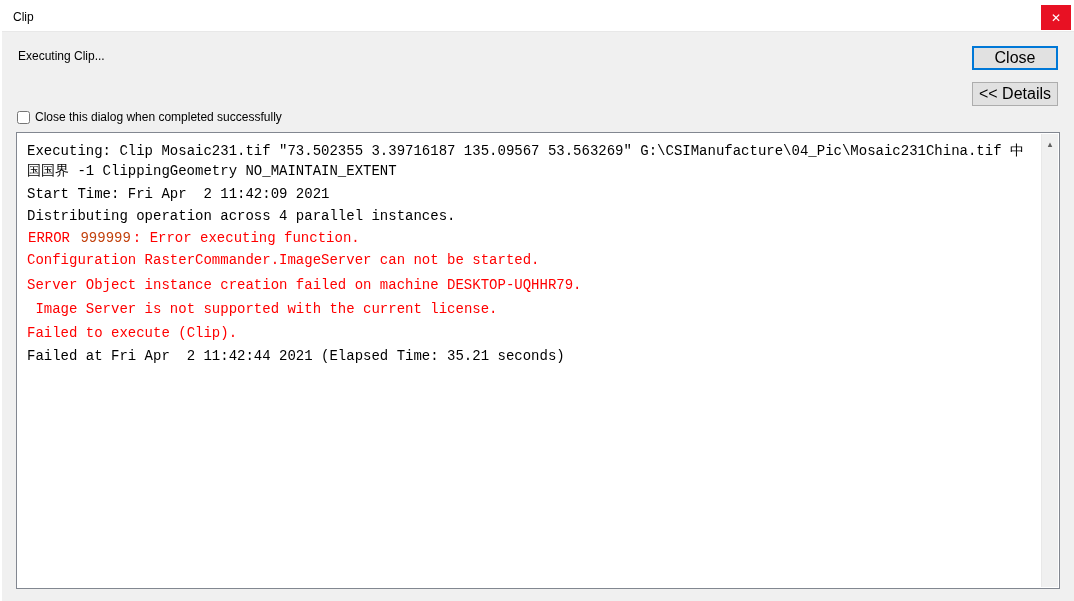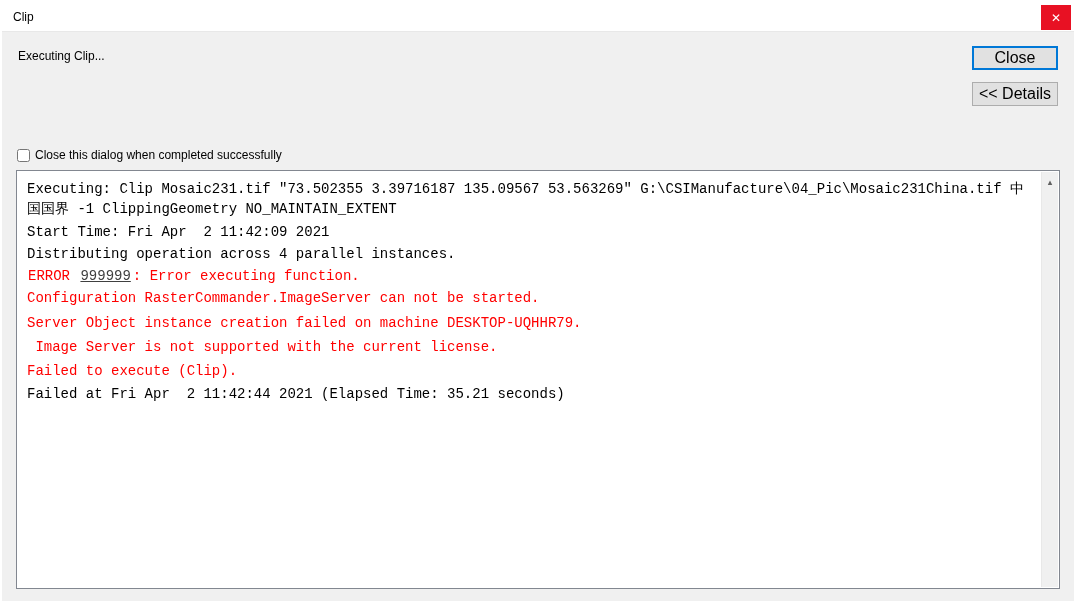--- a/index.html
+++ b/index.html
@@ -74,21 +74,20 @@
       cursor: pointer;
       font-family: inherit;
     }
     .btn.primary {
       background: #e1e1e1;
       border: 2px solid #0078d7;
     }
     .checkbox-row {
       display: flex;
       align-items: center;
-      margin-top: 38px;
       margin-bottom: 6px;
     }
     .checkbox-row input[type="checkbox"] {
       margin-right: 4px;
       width: 13px;
       height: 13px;
     }
     .checkbox-row label {
       font-size: 12px;
       color: #000;
@@ -112,22 +111,21 @@
       overflow: hidden;
       color: #000;
     }
     .log-line {
       display: block;
     }
     .log-error {
       color: #ff0000;
     }
     .error-code {
-      text-decoration: underline;
-      color: #404040;
+      color: #c2410c;
     }
     .scrollbar-track {
       width: 17px;
       background: #f0f0f0;
       border-left: 1px solid #e8e8e8;
       display: flex;
       flex-direction: column;
       align-items: center;
       padding-top: 4px;
     }

